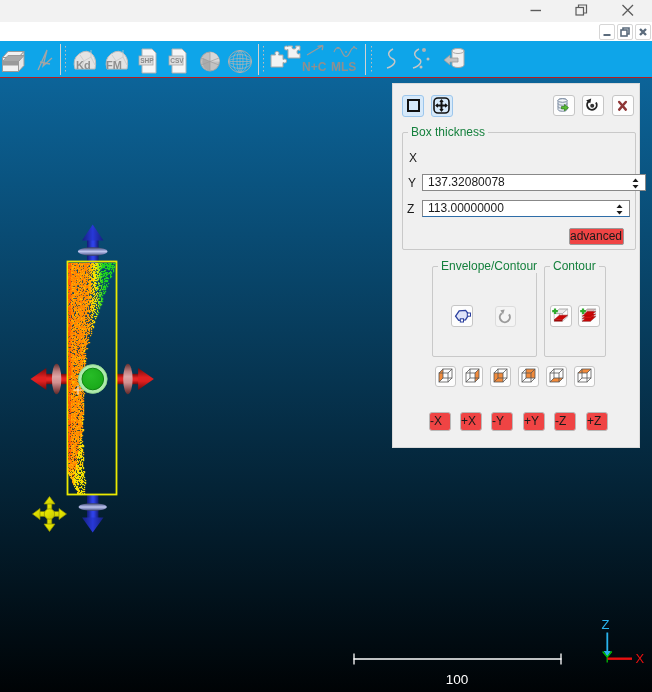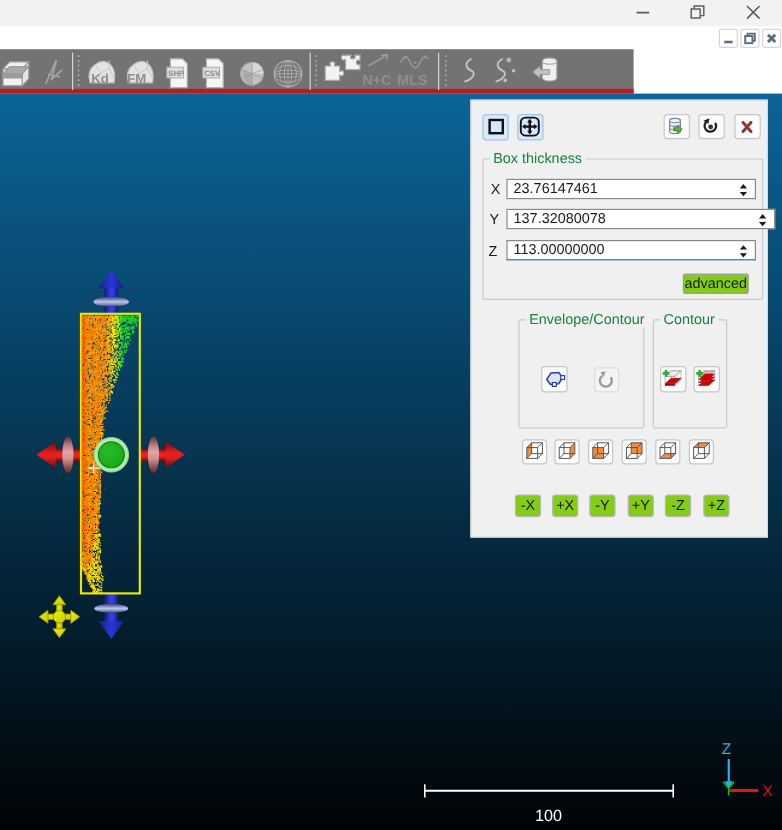--- a/index.html
+++ b/index.html
@@ -1,28 +1,28 @@
 <!DOCTYPE html>
 <html><head><meta charset="utf-8">
 <style>
 *{margin:0;padding:0;box-sizing:border-box}
 html,body{width:652px;height:692px;overflow:hidden;font-family:"Liberation Sans",sans-serif}
 #titlebar{position:absolute;left:0;top:0;width:652px;height:22px;background:#f2f2f2}
 #mdibar{position:absolute;left:0;top:22px;width:652px;height:19px;background:#ffffff}
-#toolbar{position:absolute;left:0;top:41px;width:528px;height:37px;background:#737373;border-bottom:4px solid #b91c1c}
+#toolbar{position:absolute;left:0;top:41px;width:652px;height:37px;background:#0ea5e9;border-bottom:1px solid #b91c1c}
 #viewport{position:absolute;left:0;top:78px;width:652px;height:614px;background:linear-gradient(rgb(12,100,153),rgb(0,3,5))}
 .mbtn{position:absolute;top:24px;width:16px;height:16px;background:#fff;border:1px solid #d6d6d6;border-radius:2px}
 #panel{position:absolute;left:392px;top:5px;width:248px;height:365px;background:#f0f0f0;border:1px solid #dadada}
 .tbtn{position:absolute;width:22px;height:22px;background:#d6e9fa;border:1px solid #9cc6ec;border-radius:3px}
 .pbtn{position:absolute;background:#fdfdfd;border:1px solid #c6c6c6;border-radius:3px}
 .group{position:absolute;border:1px solid #c9c9c9;border-radius:2px}
 .glabel{position:absolute;top:-7px;font-size:12px;line-height:13px;color:#15803d;background:#f0f0f0;padding:0 3px;white-space:nowrap}
 .xyz{position:absolute;font-size:12px;color:#1a1a1a}
 .field{position:absolute;height:17px;background:#fff;border:1px solid #888;font-size:12px;color:#1a1a1a;line-height:15px;padding-left:5px}
-.sbtn{position:absolute;width:22px;height:19px;background:#84cc16;border:1px solid #b9b9b9;border-radius:3px;font-size:12px;color:#1a1a1a;text-align:center;line-height:17px}
+.sbtn{position:absolute;width:22px;height:19px;background:#ef4444;border:1px solid #b9b9b9;border-radius:3px;font-size:12px;color:#1a1a1a;text-align:left;line-height:17px}
 .cbtn{position:absolute;width:21px;height:21px;background:#fdfdfd;border:1px solid #c6c6c6;border-radius:3px}
 </style></head>
 <body>
 
 <div id="titlebar">
 <svg width="652" height="22" style="position:absolute;left:0;top:0">
  <line x1="530.5" y1="10.5" x2="541" y2="10.5" stroke="#5c5c5c" stroke-width="1.4"></line>
  <rect x="576" y="7.5" width="7.5" height="7.5" fill="none" stroke="#5c5c5c" stroke-width="1.2"></rect>
  <path d="M578.5 7.5 V5 h8 v8 h-2.5" fill="none" stroke="#5c5c5c" stroke-width="1.2"></path>
  <path d="M622.5 5 L633 15.5 M633 5 L622.5 15.5" stroke="#5c5c5c" stroke-width="1.3"></path>
@@ -278,24 +278,20 @@
 <path d="M6.2 6 L12.8 13.6 M12.8 6 L6.2 13.6" stroke="#8e3636" stroke-width="2.5" stroke-linecap="round"></path>
 </svg>
       </div>
 
  <div class="group" style="left:9px;top:48px;width:234px;height:118px">
    <span class="glabel" style="left:5px">Box thickness</span>
  </div>
  <div class="xyz" style="left:16px;top:67px">X</div>
  <div class="xyz" style="left:15px;top:92px">Y</div>
  <div class="xyz" style="left:14px;top:118px">Z</div>
- <div class="field" style="left:29px;top:65px;width:208px">23.76147461<svg width="16" height="17" style="position:absolute;right:1px;top:0">
-<polygon points="4.5,7 10.5,7 7.5,3.4" fill="#1a1a1a"></polygon>
-<polygon points="4.5,10 10.5,10 7.5,13.6" fill="#1a1a1a"></polygon>
-</svg></div>
  <div class="field" style="left:29px;top:90px;width:224px">137.32080078<svg width="16" height="17" style="position:absolute;right:1px;top:0">
 <polygon points="4.5,7 10.5,7 7.5,3.4" fill="#1a1a1a"></polygon>
 <polygon points="4.5,10 10.5,10 7.5,13.6" fill="#1a1a1a"></polygon>
 </svg></div>
  <div class="field" style="left:29px;top:116px;width:208px;border-bottom:1.5px solid #2e6da8">113.00000000<svg width="16" height="17" style="position:absolute;right:1px;top:0">
 <polygon points="4.5,7 10.5,7 7.5,3.4" fill="#1a1a1a"></polygon>
 <polygon points="4.5,10 10.5,10 7.5,13.6" fill="#1a1a1a"></polygon>
 </svg></div>
  <div class="sbtn" style="left:176px;top:144px;width:55px;height:17px;border:1px solid #9a9a9a;border-radius:2px;line-height:15px;font-size:12px">advanced</div>
 

